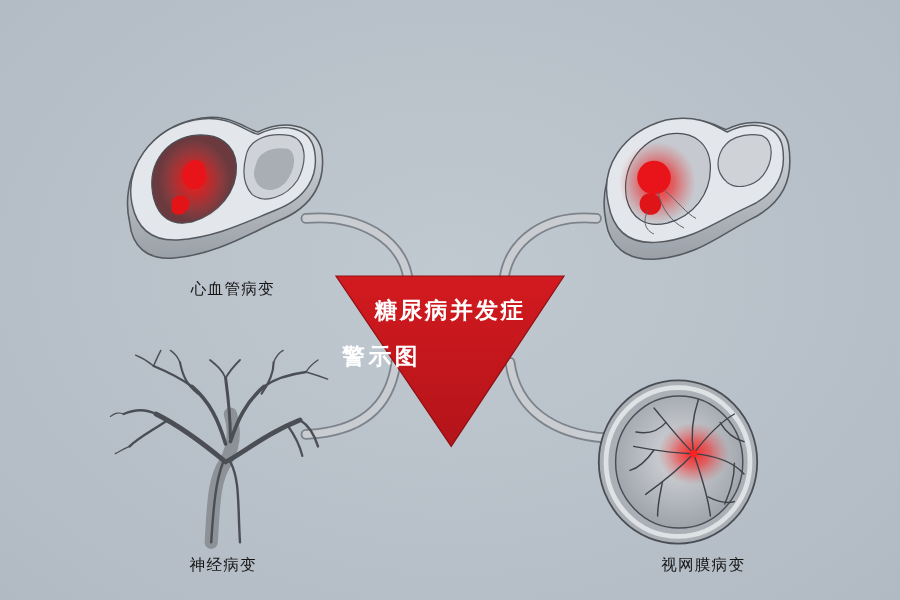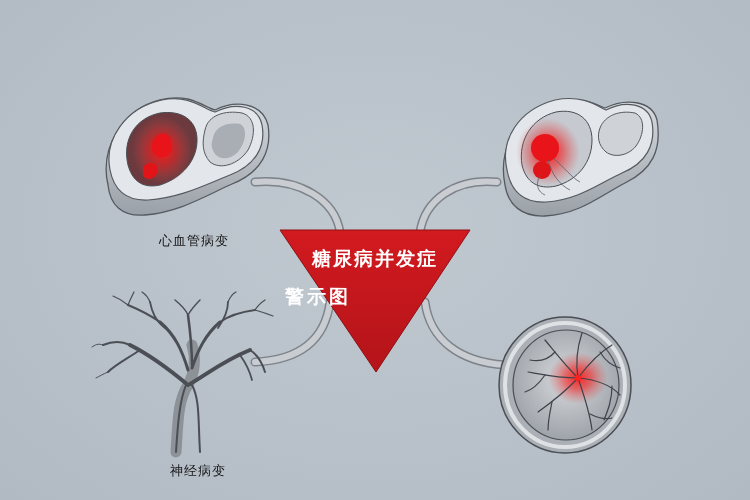--- a/index.html
+++ b/index.html
@@ -127,15 +127,16 @@
 
   <g>
     <path d="M280,230 L470,230 L376,372 Z" fill="url(#triGrad)" stroke="#8f1014" stroke-width="1"></path>
   </g>
 </svg>
 
 <div class="center-title">糖尿病并发症</div>
 <div class="center-sub">警示图</div>
 
 <div class="label" style="left:131px;top:232px;">心血管病变</div>
-<div class="label" style="left:142px;top:462px;">神经病变</div>
+<div class="label" style="left:130px;top:462px;">神经病变</div>
+<div class="label" style="left:523px;top:462px;">视网膜病变</div>
 
 </div>
 
 </body></html>

